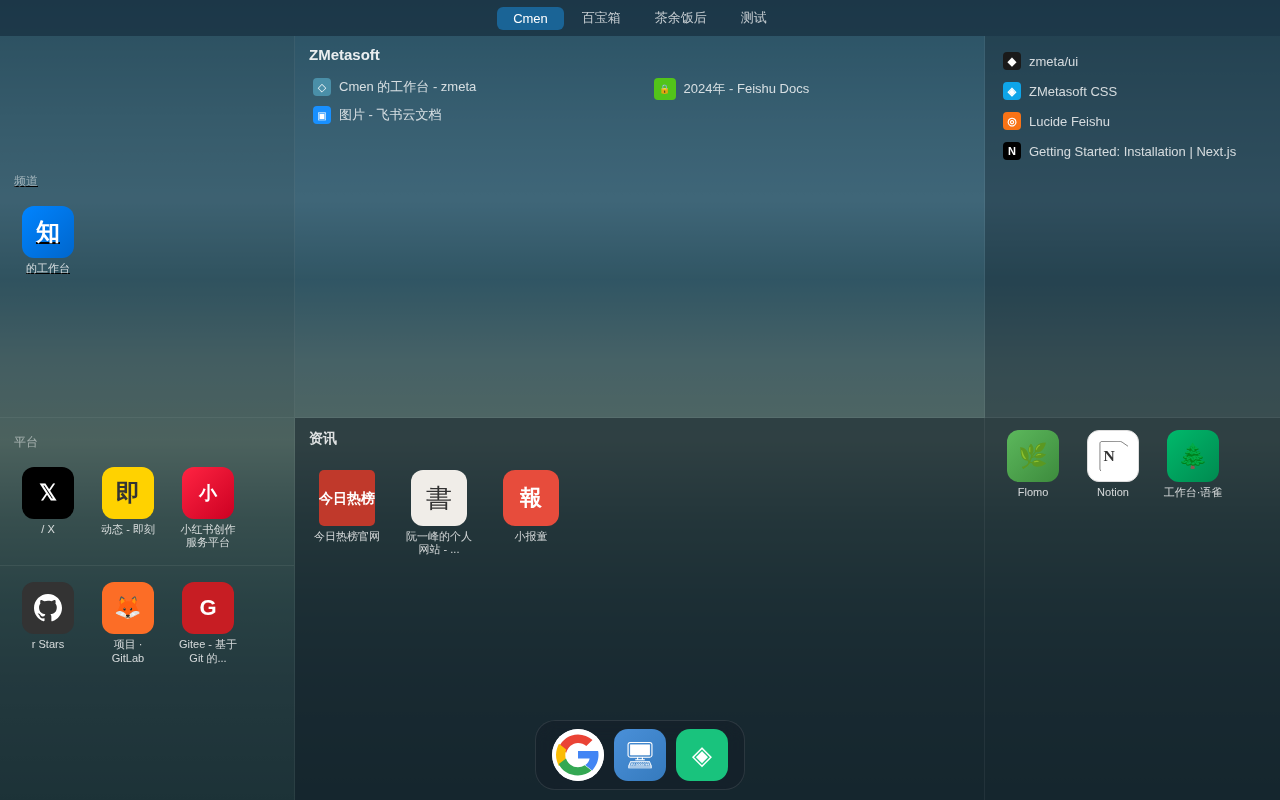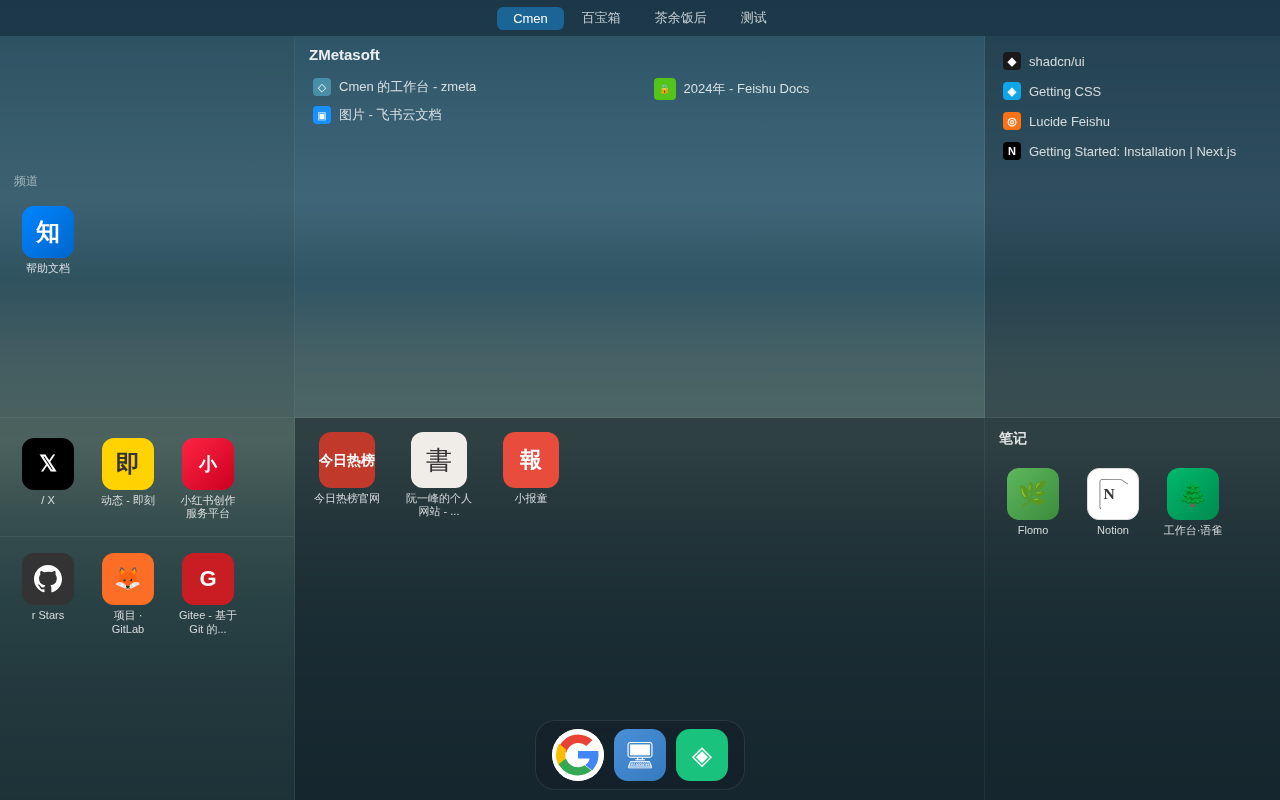--- a/index.html
+++ b/index.html
@@ -75,20 +75,21 @@
 
     
     .panel-left-top {
       background: rgba(20, 35, 45, 0.6);
       border-right: 1px solid rgba(255,255,255,0.06);
       border-bottom: 1px solid rgba(255,255,255,0.06);
       padding: 8px 0;
       display: flex;
       flex-direction: column;
       justify-content: center;
+      text-decoration: underline;
     }
     .panel-left-bottom {
       background: rgba(20, 35, 45, 0.6);
       border-right: 1px solid rgba(255,255,255,0.06);
       padding: 8px 0;
       display: flex;
       flex-direction: column;
     }
 
     
@@ -288,21 +289,21 @@
 
 <div class="grid-container">
 
   <div class="panel-left-top">
     <div class="app-section-title">频道</div>
     <div class="app-grid">
       <div class="app-item">
         <div class="app-icon bg-zhihu">
           <span style="color:#fff;font-size:24px;font-weight:900;">知</span>
         </div>
-        <span class="app-label">帮助文档</span>
+        <span class="app-label">的工作台</span>
       </div>
     </div>
   </div>
 
   <div class="panel-center-top">
     <div class="zmeta-title">ZMetasoft</div>
     <div style="display:flex;gap:20px;">
       <div style="flex:1;">
         <div class="link-item">
           <div class="link-icon-box" style="background:#4a8fa8;">
@@ -324,37 +325,38 @@
           </div>
           <span>2024年 - Feishu Docs</span>
         </div>
       </div>
     </div>
   </div>
 
   <div class="panel-right-top">
     <div class="help-link-item">
       <div class="help-icon" style="background:#1a1a1a;color:#fff;">◆</div>
-      <span>shadcn/ui</span>
+      <span>zmeta/ui</span>
     </div>
     <div class="help-link-item">
       <div class="help-icon" style="background:#0ea5e9;color:#fff;">◈</div>
-      <span>Getting CSS</span>
+      <span>ZMetasoft CSS</span>
     </div>
     <div class="help-link-item">
       <div class="help-icon" style="background:#f97316;color:#fff;">◎</div>
       <span>Lucide Feishu</span>
     </div>
     <div class="help-link-item">
       <div class="help-icon" style="background:#000;color:#fff;">N</div>
       <span>Getting Started: Installation | Next.js</span>
     </div>
   </div>
 
   <div class="panel-left-bottom">
+    <div class="app-section-title">平台</div>
     <div class="app-grid">
       <div class="app-item">
         <div class="app-icon bg-twitter">
           <span style="color:#fff;font-size:22px;font-weight:900;">𝕏</span>
         </div>
         <span class="app-label">/ X</span>
       </div>
       <div class="app-item">
         <div class="app-icon bg-jike">
           <span style="color:#333;font-size:24px;font-weight:900;">即</span>
@@ -387,25 +389,26 @@
       <div class="app-item">
         <div class="app-icon" style="background:#c71d23;">
           <span style="color:#fff;font-size:22px;font-weight:900;">G</span>
         </div>
         <span class="app-label">Gitee - 基于 Git 的...</span>
       </div>
     </div>
   </div>
 
   <div class="panel-info">
+    <div class="panel-title">资讯</div>
     <div class="info-app-grid">
 
 
       <div class="info-app-item">
-        <div class="app-icon" style="background:#c0392b;width:56px;height:56px;border-radius:12px;">
+        <div class="app-icon" style="background:#c0392b;width:56px;height:56px;border-radius:5px;">
           <span style="color:#fff;font-size:14px;font-weight:700;line-height:1;">今日热榜</span>
         </div>
         <span class="app-label">今日热榜官网</span>
       </div>
 
       <div class="info-app-item">
         <div class="app-icon" style="background:#f0ede8;width:56px;height:56px;border-radius:12px;">
           <span style="color:#333;font-size:26px;">書</span>
         </div>
         <span class="app-label">阮一峰的个人网站 - ...</span>
@@ -414,21 +417,20 @@
       <div class="info-app-item">
         <div class="app-icon" style="background:#e74c3c;width:56px;height:56px;border-radius:12px;">
           <span style="color:#fff;font-size:22px;font-weight:900;">報</span>
         </div>
         <span class="app-label">小报童</span>
       </div>
     </div>
   </div>
 
   <div class="panel-notes">
-    <div class="panel-title">笔记</div>
     <div class="app-grid">
 
       <div class="app-item">
         <div class="app-icon bg-flomo">
           <span style="color:#fff;font-size:24px;">🌿</span>
         </div>
         <span class="app-label">Flomo</span>
       </div>
 
       <div class="app-item">

